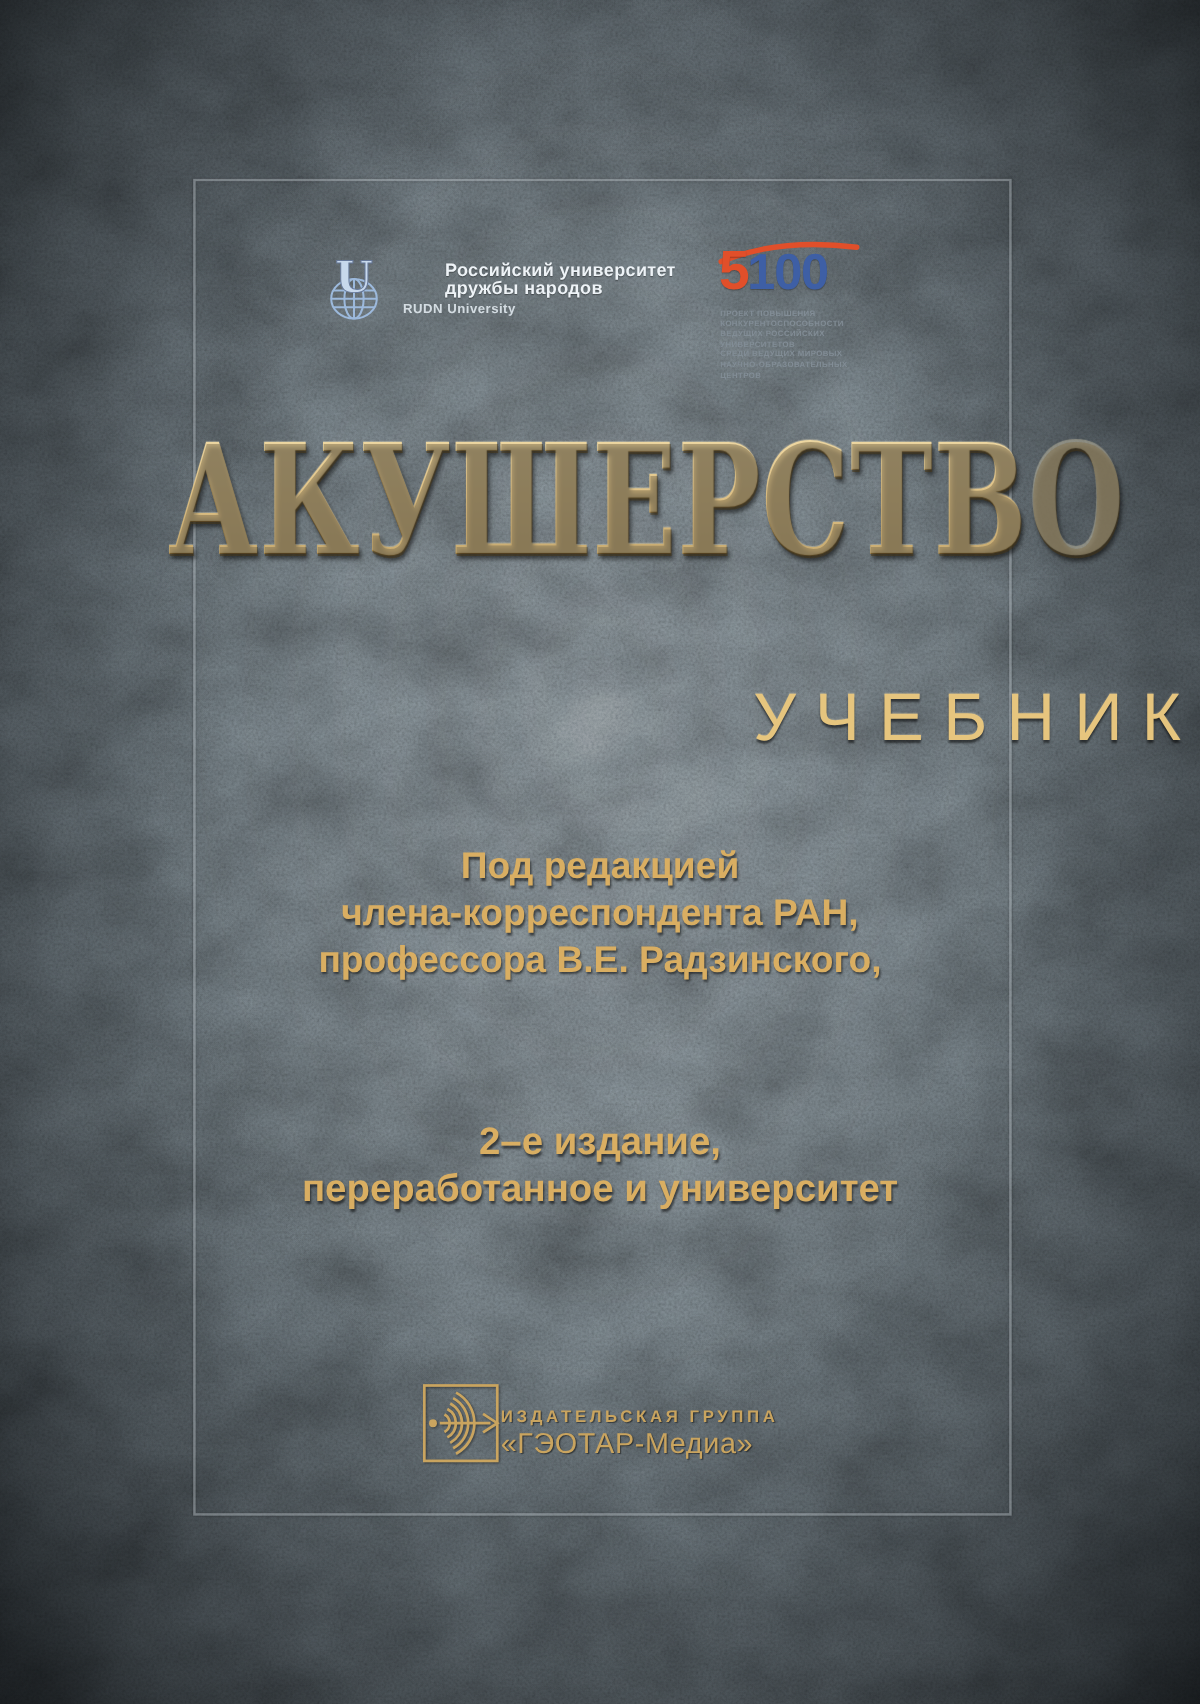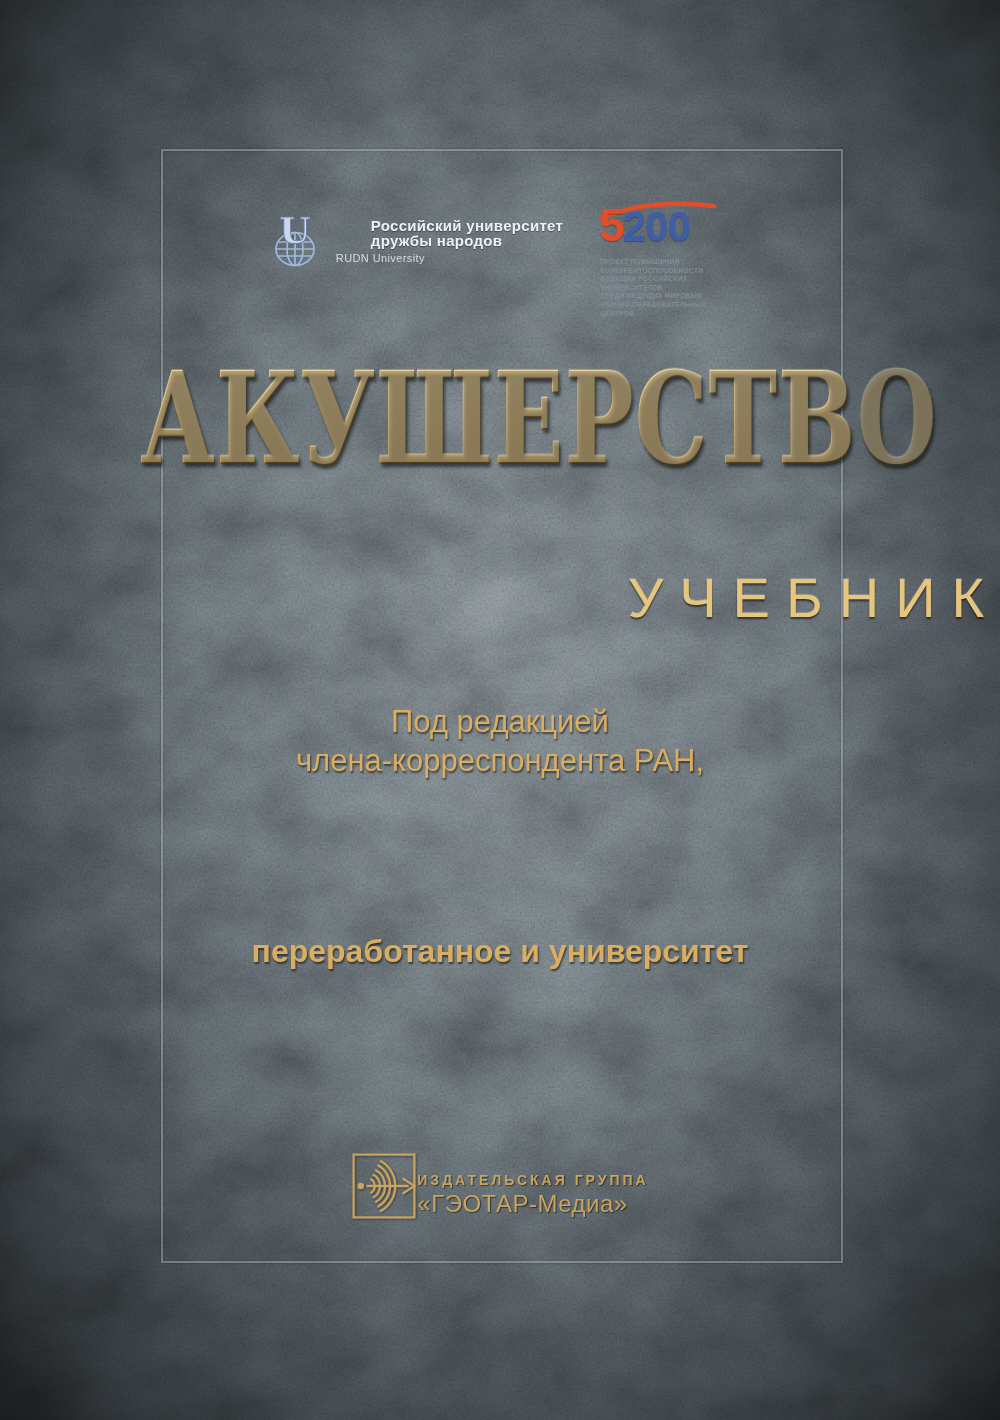--- a/index.html
+++ b/index.html
@@ -18,21 +18,21 @@
   .frame{position:absolute;left:161px;top:149px;width:682px;height:1114px;
     border:2px solid rgba(188,196,200,.42);box-sizing:border-box;pointer-events:none;
     box-shadow:0 0 2px rgba(0,0,0,.35), inset 0 0 2px rgba(0,0,0,.25);}
 
   
   .logos-row{position:absolute;top:196px;left:0;right:0;display:flex;justify-content:center;align-items:flex-start;gap:34px;}
   .rudn{display:flex;gap:13px;margin-top:16px;}
   .rudn-icon{width:56px;height:58px;flex:0 0 auto;}
   .rudn-text{margin-top:6px;line-height:15px;}
   .rudn-l1,.rudn-l2{font-size:15px;font-weight:bold;color:#eef3f7;letter-spacing:.3px;text-shadow:0 1px 1px rgba(0,0,0,.4);margin-left:35px;}
-  .rudn-l3{font-size:11px;font-weight:normal;color:rgba(230,238,245,.85);margin-top:3px;letter-spacing:.4px;}
+  .rudn-l3{font-size:11px;font-weight:bold;color:rgba(230,238,245,.85);margin-top:3px;letter-spacing:.4px;}
   .p5100{position:relative;width:136px;height:120px;}
   .p5100-arc{position:absolute;left:0;top:0;width:122px;height:26px;}
   .p5100-digits{position:absolute;left:2px;top:6px;line-height:1;white-space:nowrap;}
   .d5{font-size:46px;font-weight:bold;color:#e14f2a;letter-spacing:-2px;text-shadow:0 1px 1px rgba(0,0,0,.3);}
   .d100{font-size:42px;font-weight:bold;color:#3e5fa5;letter-spacing:-1px;text-shadow:0 1px 1px rgba(0,0,0,.3);}
   .p5100-tagline{position:absolute;left:3px;top:62px;width:140px;font-size:6.5px;line-height:8.6px;
     color:#828d96;letter-spacing:.35px;font-weight:bold;}
 
   
   .title{position:absolute;top:354px;left:0;right:0;text-align:center;
@@ -41,21 +41,21 @@
     color:#c8a35c;transform:scaleX(.72);transform-origin:50% 50%;white-space:nowrap;
     text-shadow:0 -1px 1px rgba(255,240,200,.35), 1px 1px 0 rgba(70,52,22,.55), 3px 4px 4px rgba(0,0,0,.55);}
   @supports ((-webkit-background-clip:text) or (background-clip:text)){
     .title{background:linear-gradient(180deg,#ecd49a 0%,#d3ad66 45%,#b28d49 78%,#c49e58 100%);
       -webkit-background-clip:text;background-clip:text;color:transparent;-webkit-text-fill-color:transparent;}
   }
   .subtitle{position:absolute;top:570px;left:0;right:0;text-align:right;
     font-size:56px;line-height:1;letter-spacing:16px;text-indent:16px;color:#e6c57e;
     text-shadow:0 2px 2px rgba(0,0,0,.55), 0 -1px 1px rgba(255,240,200,.25);}
   .editors{position:absolute;top:702px;left:0;right:0;text-align:center;
-    font-size:31px;line-height:39px;font-weight:normal;color:#d9ae62;
+    font-size:31px;line-height:39px;font-weight:bold;color:#d9ae62;
     text-shadow:1px 2px 2px rgba(0,0,0,.55);}
   .edition{position:absolute;top:932px;left:0;right:0;text-align:center;
     font-size:32px;line-height:39px;font-weight:bold;color:#d9ae62;
     text-shadow:1px 2px 2px rgba(0,0,0,.55);}
 
   
   .publisher{position:absolute;top:1152px;left:0;right:0;display:flex;justify-content:center;align-items:flex-end;}
   .pub-icon{width:66px;height:68px;flex:0 0 auto;filter:drop-shadow(1px 1px 1px rgba(0,0,0,.4));}
   .pub-text{padding-bottom:2px;}
   .pub-group{font-size:14px;font-weight:bold;letter-spacing:3px;color:#c9a45f;text-shadow:1px 1px 1px rgba(0,0,0,.5);}
@@ -106,43 +106,45 @@
         <div class="rudn-l2">дружбы народов</div>
         <div class="rudn-l3">RUDN University</div>
       </div>
     </div>
 
     <div class="p5100">
       <svg class="p5100-arc" viewBox="0 0 122 26" xmlns="http://www.w3.org/2000/svg">
         <path d="M4 22 Q52 2 117 10" fill="none" stroke-width="4.5" stroke-linecap="round" stroke="#e14f2a"></path>
       </svg>
       <div class="p5100-digits">
-        <span class="d5">5</span><span class="d100">200</span>
+        <span class="d5">5</span><span class="d100">100</span>
       </div>
       <div class="p5100-tagline">
         <div>ПРОЕКТ ПОВЫШЕНИЯ</div>
         <div>КОНКУРЕНТОСПОСОБНОСТИ</div>
         <div>ВЕДУЩИХ РОССИЙСКИХ УНИВЕРСИТЕТОВ</div>
         <div>СРЕДИ ВЕДУЩИХ МИРОВЫХ</div>
         <div>НАУЧНО-ОБРАЗОВАТЕЛЬНЫХ ЦЕНТРОВ</div>
       </div>
     </div>
 
   </div>
 
   <div class="title">АКУШЕРСТВО</div>
 
   <div class="subtitle">УЧЕБНИК</div>
 
   <div class="editors">
     <div>Под редакцией</div>
     <div>члена-корреспондента РАН,</div>
+    <div>профессора В.Е. Радзинского,</div>
   </div>
 
   <div class="edition">
+    <div>2–е издание,</div>
     <div>переработанное и университет</div>
   </div>
 
   <div class="publisher">
     <svg class="pub-icon" viewBox="0 0 64 66" xmlns="http://www.w3.org/2000/svg">
       <g fill="none" stroke-width="2.2" stroke="#c9a45f">
         <rect x="2.5" y="2.5" width="59" height="61"></rect>
         <path d="M18.76 25.94 A8 8 0 0 1 18.76 40.06"></path>
         <path d="M21.10 21.52 A13 13 0 0 1 21.10 44.48"></path>
         <path d="M23.45 17.11 A18 18 0 0 1 23.45 48.89"></path>

